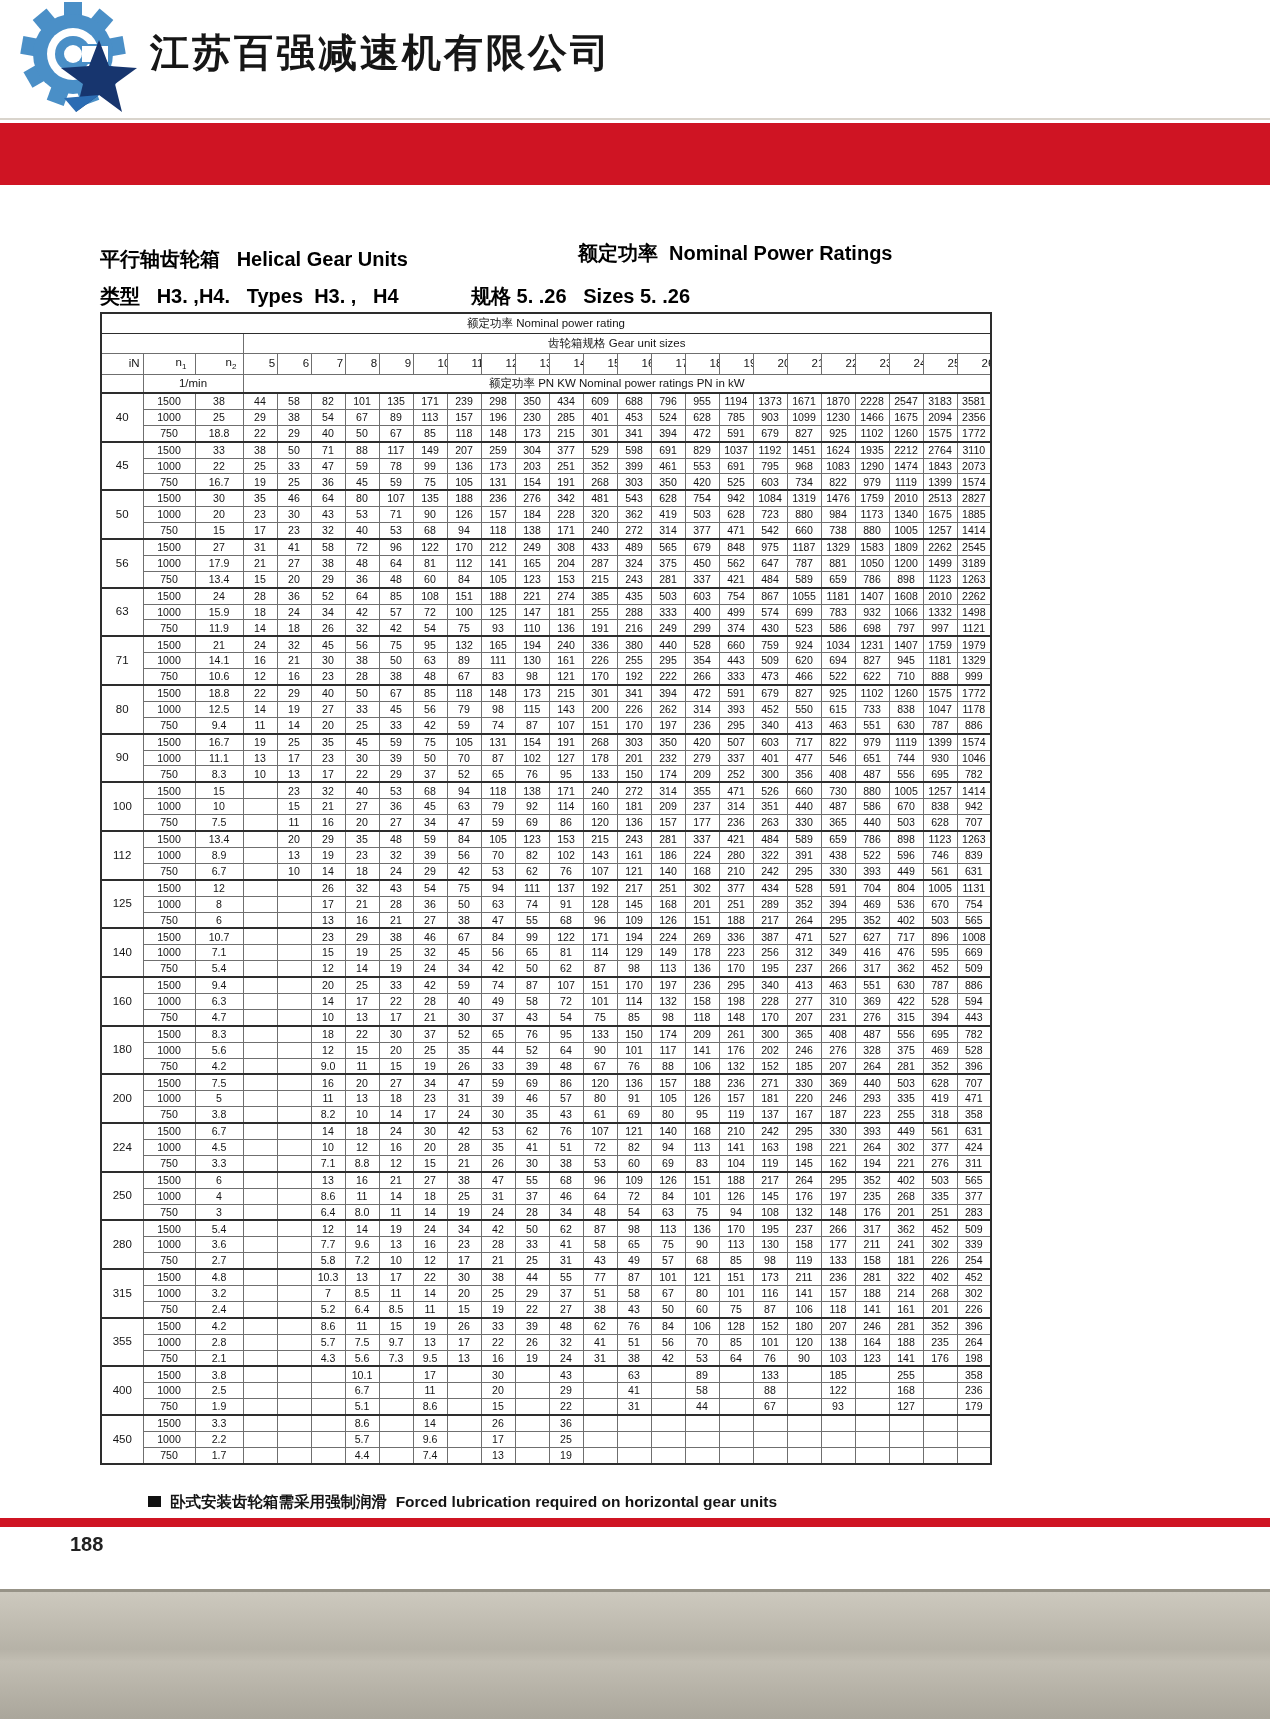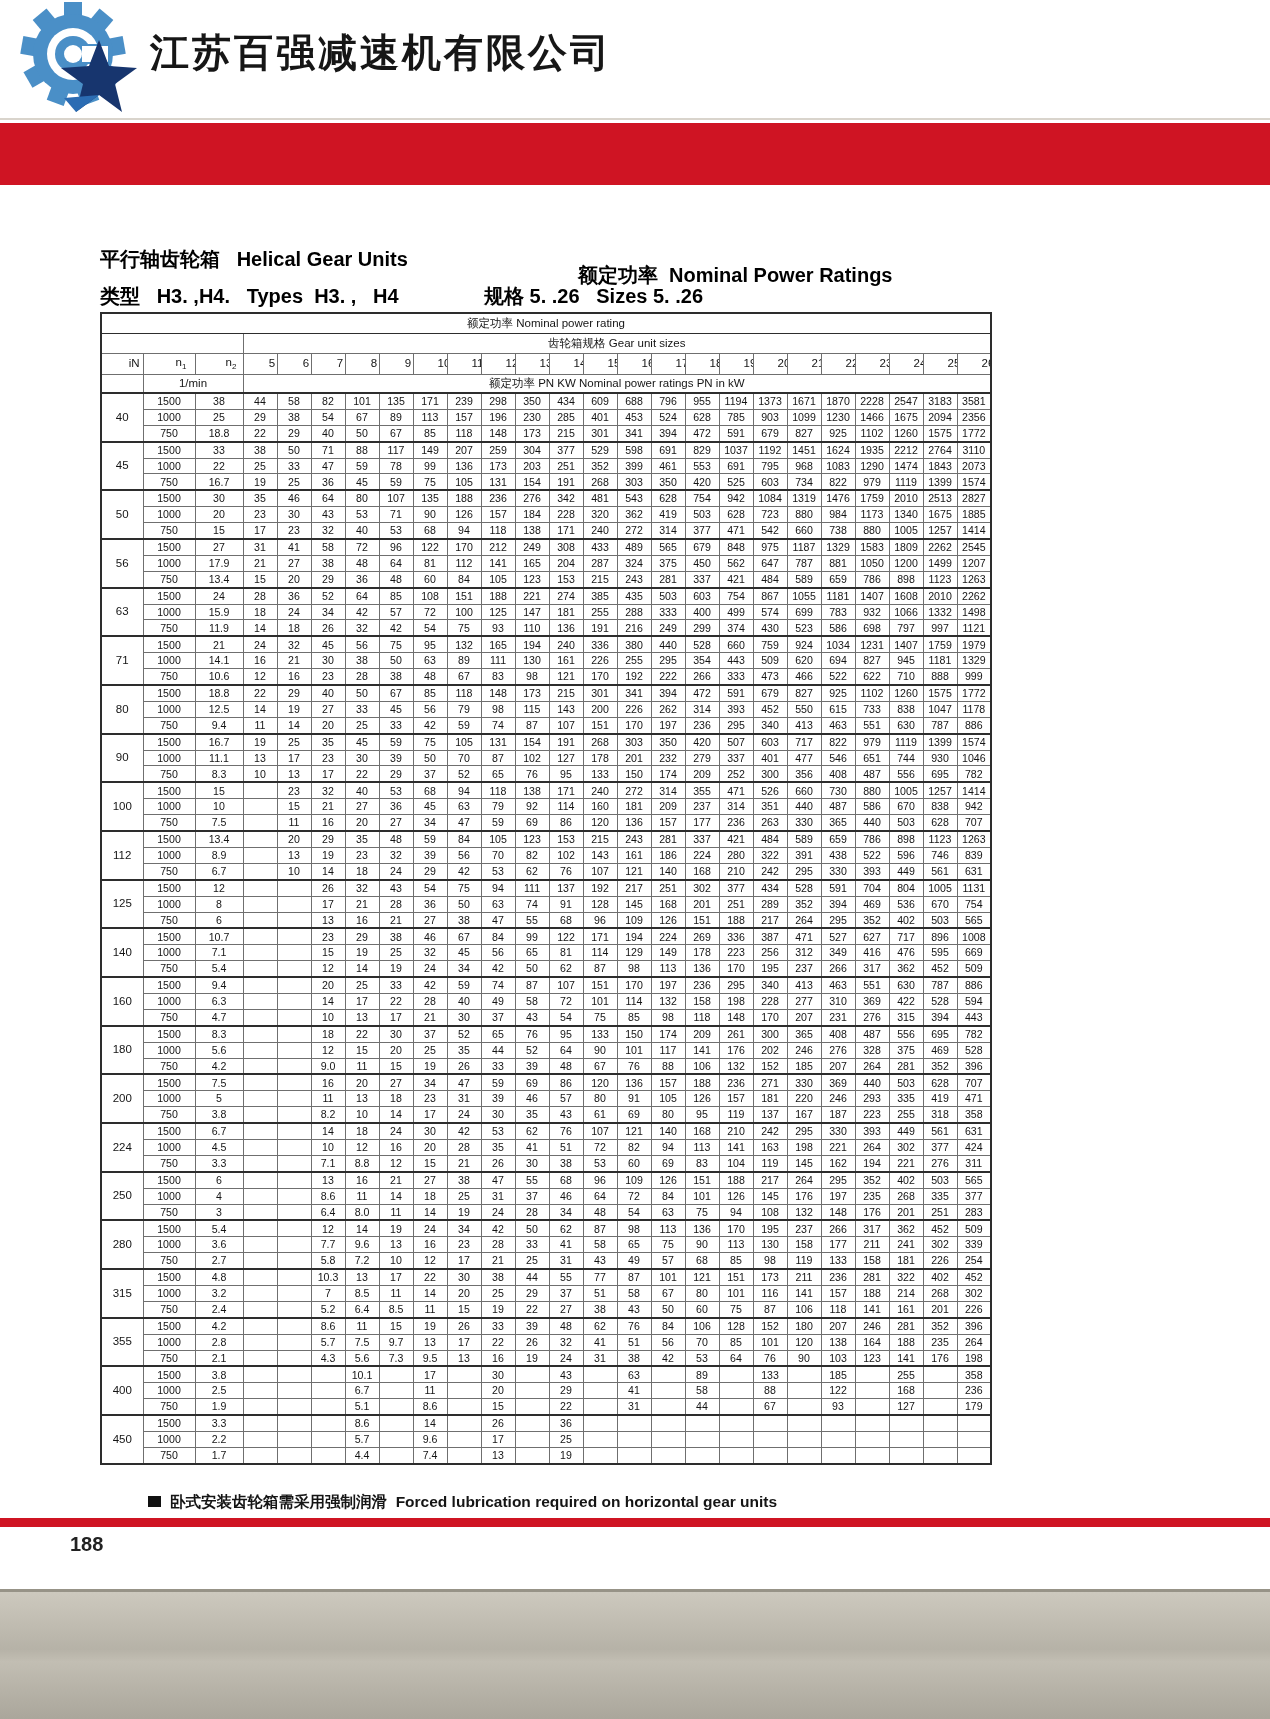--- a/index.html
+++ b/index.html
@@ -13,23 +13,23 @@
     position:absolute;left:150px;top:26px;font-size:39px;font-weight:700;
     letter-spacing:3px;color:#161616;white-space:pre;
   }
   
   .banner{position:absolute;left:0;top:123px;width:1270px;height:62px;background:#cf1423;}
   .banner-topline{position:absolute;left:0;top:118px;width:1270px;height:2px;background:#d9d4cc;}
   
   .titles{position:absolute;left:0;top:0;width:1270px;}
   .t-line{position:absolute;font-size:20px;font-weight:700;color:#000000;white-space:pre;}
   #t1l{left:100px;top:246px;}
-  #t1r{left:578px;top:262px;}
+  #t1r{left:578px;top:240px;}
   #t2l{left:100px;top:283px;}
-  #t2r{left:484px;top:283px;}
+  #t2r{left:471px;top:283px;}
   
   .tbl-wrap{position:absolute;left:100px;top:312px;width:892px;}
   table.tbl{border-collapse:collapse;table-layout:fixed;width:892px;
     font-size:10.6px;line-height:1;color:#141414;}
   table.tbl{border:2px solid #2d2d2d;}
   .tbl th,.tbl td{border:1px solid #6f6f6f;padding:0;text-align:center;
     font-weight:400;overflow:hidden;white-space:nowrap;}
   .tbl thead th{font-size:11.5px;}
   .tbl thead tr.hr1 th{height:19px;border-bottom:1px solid #2d2d2d;}
   .tbl thead tr.hr2 th{height:19px;margin-top:18px;}
@@ -445,21 +445,21 @@
           <td>324</td>
           <td>375</td>
           <td>450</td>
           <td>562</td>
           <td>647</td>
           <td>787</td>
           <td>881</td>
           <td>1050</td>
           <td>1200</td>
           <td>1499</td>
-          <td>1207</td>
+          <td>3189</td>
         </tr>
         <tr>
           <td>750</td>
           <td>13.4</td>
           <td>15</td>
           <td>20</td>
           <td>29</td>
           <td>36</td>
           <td>48</td>
           <td>60</td>

